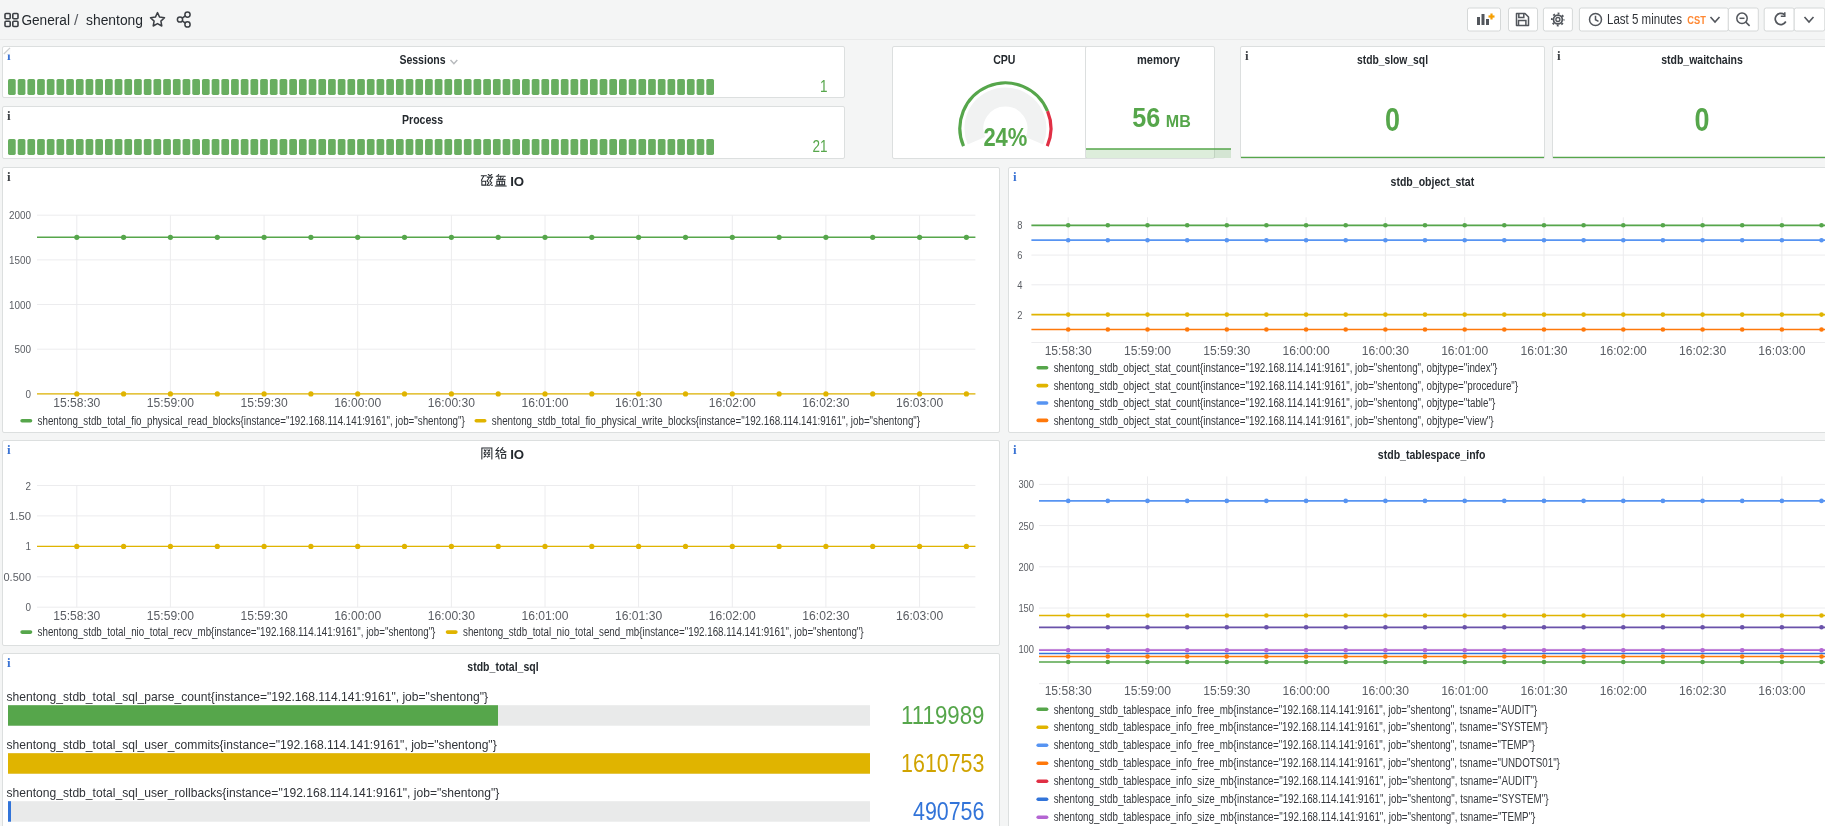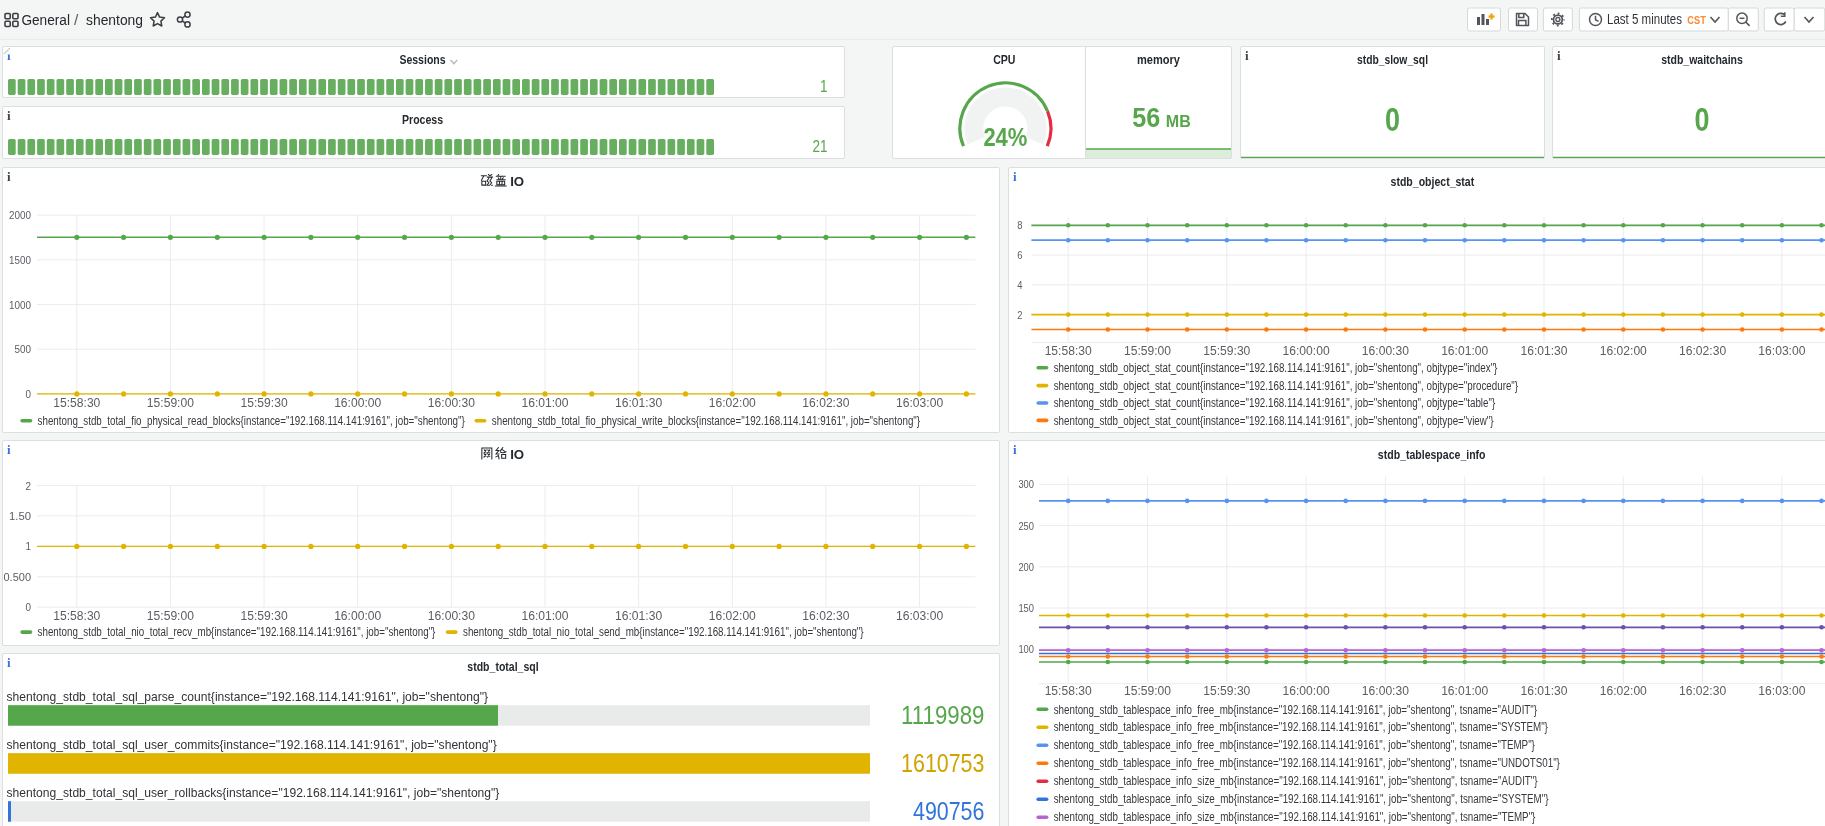--- a/index.html
+++ b/index.html
@@ -250,21 +250,21 @@
   </div>
 <div class="panel" style="left:892px;top:45.5px;width:222.6px;height:113px;">
     <svg width="222" height="113" viewBox="0 0 222 113">
       <text x="111.3" y="16.5" font-family="Liberation Sans" font-size="13" fill="#24292e" text-anchor="middle" font-weight="bold" textLength="22.3" lengthAdjust="spacingAndGlyphs">CPU</text>
       <path d="M 83.40 93.71 A 31.5 31.5 0 1 1 141.40 93.71" fill="none" stroke="#f1f2f2" stroke-width="19"></path>
       <path d="M 70.52 99.18 A 45.5 45.5 0 1 1 154.53 64.21" fill="none" stroke="#56A64B" stroke-width="3.2"></path>
       <path d="M 154.53 64.21 A 45.5 45.5 0 0 1 154.28 99.18" fill="none" stroke="#E02F44" stroke-width="3.2"></path>
       <text x="112.4" y="99.2" font-family="Liberation Sans" font-size="26" fill="#56A64B" text-anchor="middle" font-weight="bold" textLength="44.0" lengthAdjust="spacingAndGlyphs">24%</text>
     </svg>
   </div>
-<div class="panel" style="left:1085px;top:45.5px;width:147px;height:113px;padding-left:45px;">
+<div class="panel" style="left:1085px;top:45.5px;width:130px;height:113px;padding-left:45px;">
     <svg width="145" height="111" viewBox="0 0 145 111">
       <text x="72.5" y="16.5" font-family="Liberation Sans" font-size="13" fill="#24292e" text-anchor="middle" font-weight="bold" textLength="43.0" lengthAdjust="spacingAndGlyphs">memory</text>
       <rect x="0" y="101.9" width="145" height="9.1" fill="rgba(86,166,75,0.20)"></rect>
       <line x1="0" y1="101.9" x2="145" y2="101.9" stroke="#56A64B" stroke-width="1.5"></line>
       <text x="60.3" y="79.6" font-family="Liberation Sans" font-size="28" fill="#56A64B" text-anchor="middle" font-weight="bold" textLength="28.0" lengthAdjust="spacingAndGlyphs">56</text>
       <text x="92.3" y="79.6" font-family="Liberation Sans" font-size="17" fill="#56A64B" text-anchor="middle" font-weight="bold" textLength="25.0" lengthAdjust="spacingAndGlyphs">MB</text>
     </svg>
   </div>
 <div class="panel" style="left:1240px;top:45.5px;width:305px;height:113px;">
     <svg width="303" height="111" viewBox="0 0 303 111">

